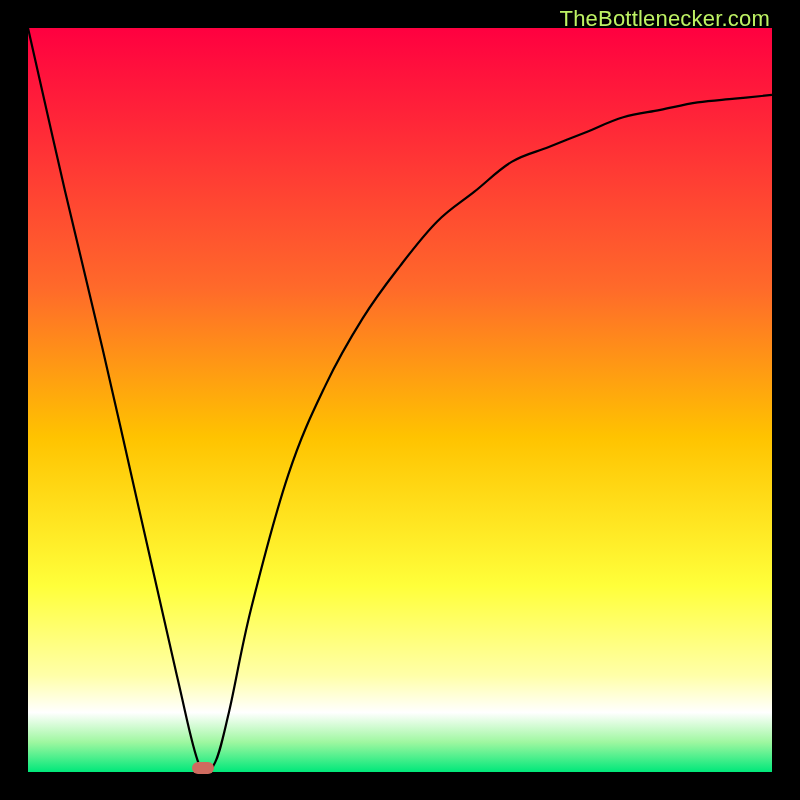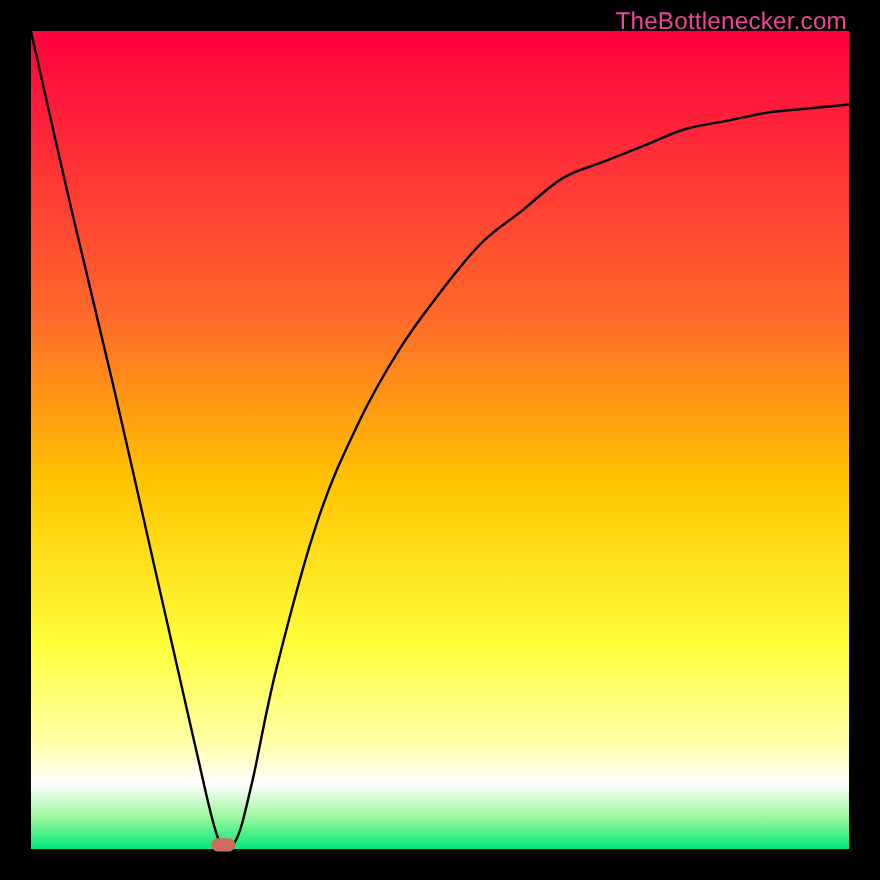--- a/index.html
+++ b/index.html
@@ -20,21 +20,21 @@
     background: #000;
   }
   .gradient {
     position: absolute;
     left: 0; top: 0; right: 0; bottom: 0;
   }
   .watermark {
     position: absolute;
     right: 30px;
     top: 6px;
-    color: #ec4899;
+    color: #bef264;
     font-size: 22px;
     letter-spacing: 0.2px;
     font-weight: 400;
     text-align: center;
   }
   .curve {
     position: absolute;
     left: 0; top: 0;
   }
   .marker {

